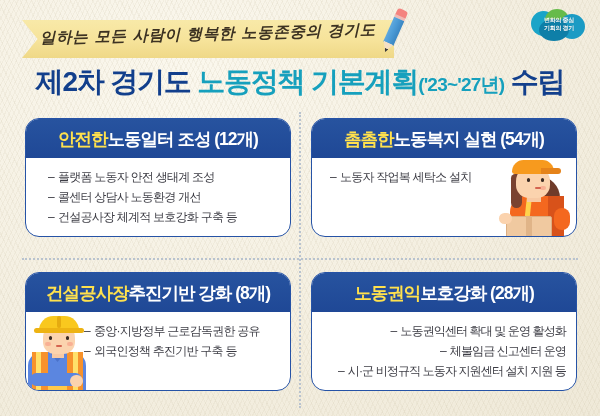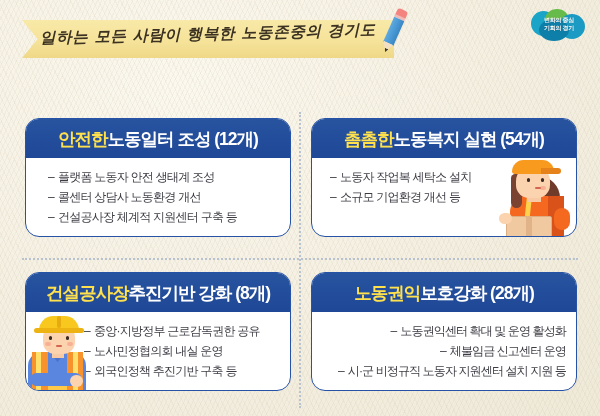--- a/index.html
+++ b/index.html
@@ -290,47 +290,49 @@
   <div id="ribbon-text">일하는 모든 사람이 행복한 노동존중의 경기도</div>
 
   <div id="pencil">
     <span class="eraser"></span>
     <span class="ferrule"></span>
     <span class="body"></span>
     <span class="tipwood"></span>
     <span class="tip"></span>
   </div>
 
+  <div id="title">
+    <span class="navy">제2차 경기도 </span><span class="teal">노동정책 기본계획</span><span class="years">('23~'27년)</span><span class="navy"> 수립</span>
+  </div>
 
   <div id="div-v"></div>
   <div id="div-h"></div>
 
   <div class="card" id="card-1">
     <div class="card-header">
       <span class="hl">안전한</span>
         <span class="wt"> 노동일터 조성 (12개)</span>
     </div>
     <div class="card-body">
       <ul>
         <li>플랫폼 노동자 안전 생태계 조성</li>
         <li>콜센터 상담사 노동환경 개선</li>
-        <li>건설공사장 체계적 지원센터 구축 등</li>
+        <li>건설공사장 체계적 보호강화 구축 등</li>
       </ul>
     </div>
   </div>
 
   <div class="card" id="card-2">
     <div class="card-header">
       <span class="hl">촘촘한</span>
         <span class="wt"> 노동복지 실현 (54개)</span>
     </div>
     <div class="card-body">
       <ul>
         <li>노동자 작업복 세탁소 설치</li>
-        <li>소규모 기업환경 개선 등</li>
       </ul>
       <div id="worker-delivery">
         <span class="pc dw-hair-back"></span>
         <span class="pc dw-body"></span>
         <span class="pc dw-body-shade"></span>
         <span class="pc dw-stripe"></span>
         <span class="pc dw-neck"></span>
         <span class="pc dw-hairside"></span>
         <span class="pc dw-head"></span>
         <span class="pc dw-cheek"></span>
@@ -348,21 +350,20 @@
   </div>
 
   <div class="card" id="card-3">
     <div class="card-header">
       <span class="hl">건설공사장</span>
         <span class="wt"> 추진기반 강화 (8개)</span>
     </div>
     <div class="card-body">
       <ul>
         <li>중앙·지방정부 근로감독권한 공유</li>
-        <li>노사민정협의회 내실 운영</li>
         <li>외국인정책 추진기반 구축 등</li>
       </ul>
       <div id="worker-construction">
         <span class="pc cw-body"></span>
         <span class="pc cw-pants"></span>
         <span class="pc cw-vest-l"></span>
         <span class="pc cw-vest-r"></span>
         <span class="pc cw-refl-l"></span>
         <span class="pc cw-refl-r"></span>
         <span class="pc cw-collar"></span>

